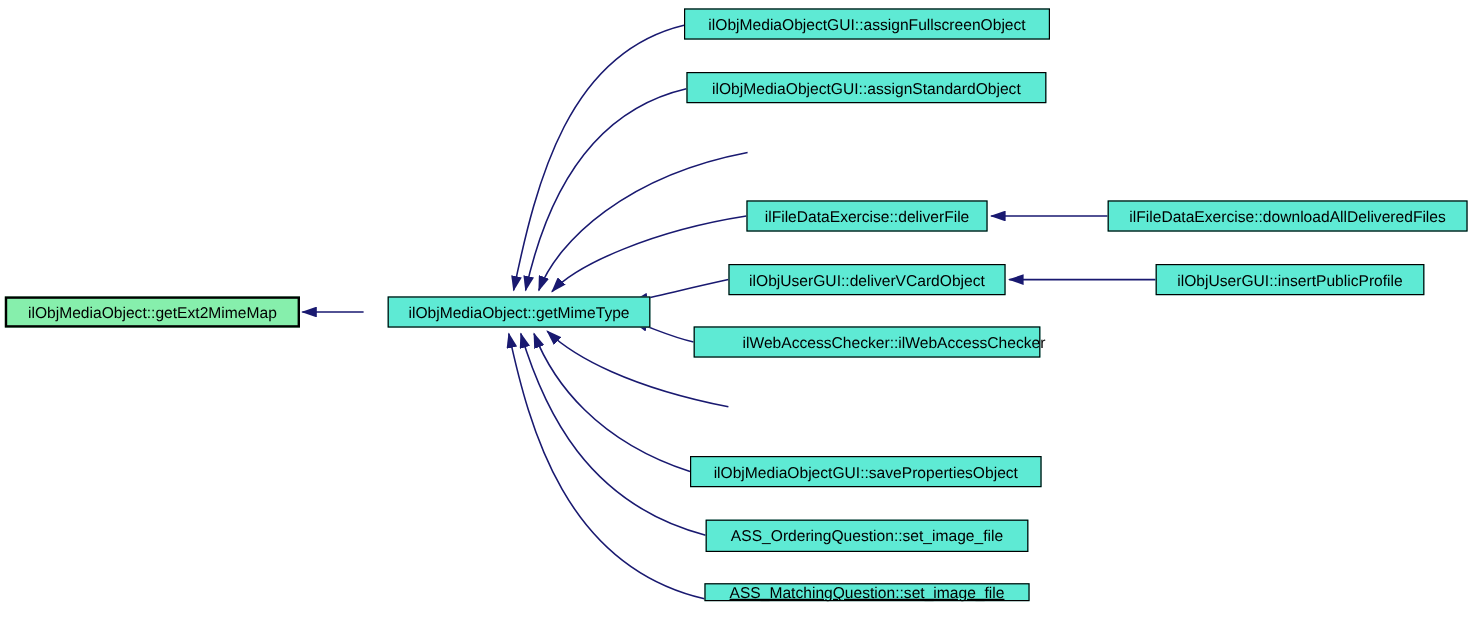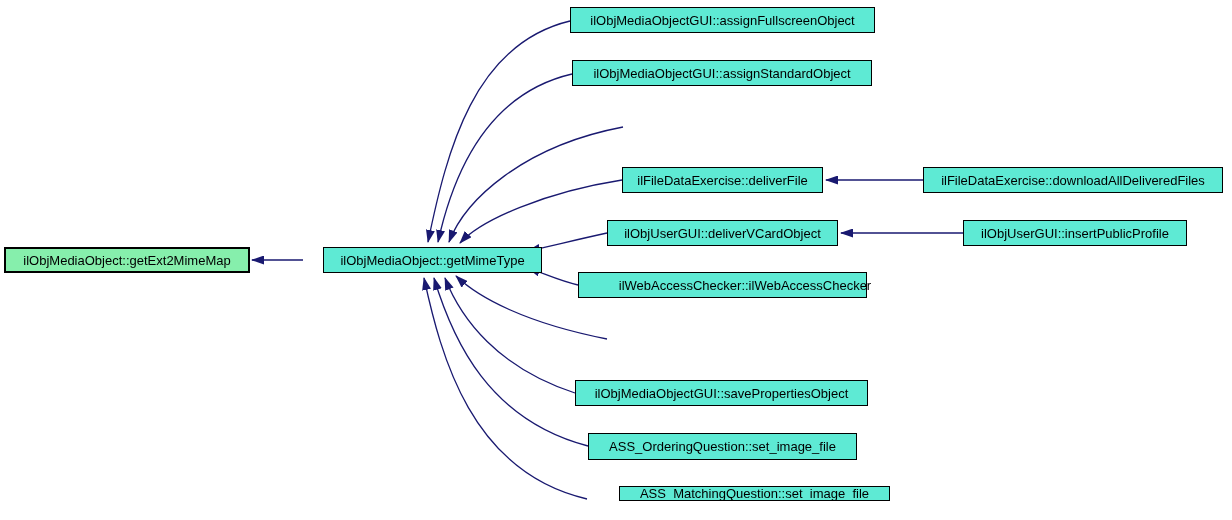--- a/index.html
+++ b/index.html
@@ -92,21 +92,21 @@
     </div>
     <div class="node" style="left: 578px; top: 272px; width: 289px; height: 26px; padding-left: 45px;">
       <span class="label">ilWebAccessChecker::ilWebAccessChecker</span>
     </div>
     <div class="node" style="left: 575px; top: 380px; width: 293px; height: 26px;">
       <span class="label">ilObjMediaObjectGUI::savePropertiesObject</span>
     </div>
     <div class="node" style="left: 588px; top: 433px; width: 269px; height: 27px;">
       <span class="label">ASS_OrderingQuestion::set_image_file</span>
     </div>
-    <div class="node" style="left: 619px; top: 486px; width: 271px; height: 15px;">
+    <div class="node" style="left: 587px; top: 486px; width: 271px; height: 15px; text-decoration: underline;">
       <span class="label">ASS_MatchingQuestion::set_image_file</span>
     </div>
     <div class="node" style="left: 923px; top: 167px; width: 300px; height: 26px;">
       <span class="label">ilFileDataExercise::downloadAllDeliveredFiles</span>
     </div>
     <div class="node" style="left: 963px; top: 220px; width: 224px; height: 26px;">
       <span class="label">ilObjUserGUI::insertPublicProfile</span>
     </div>
   </div>
 

